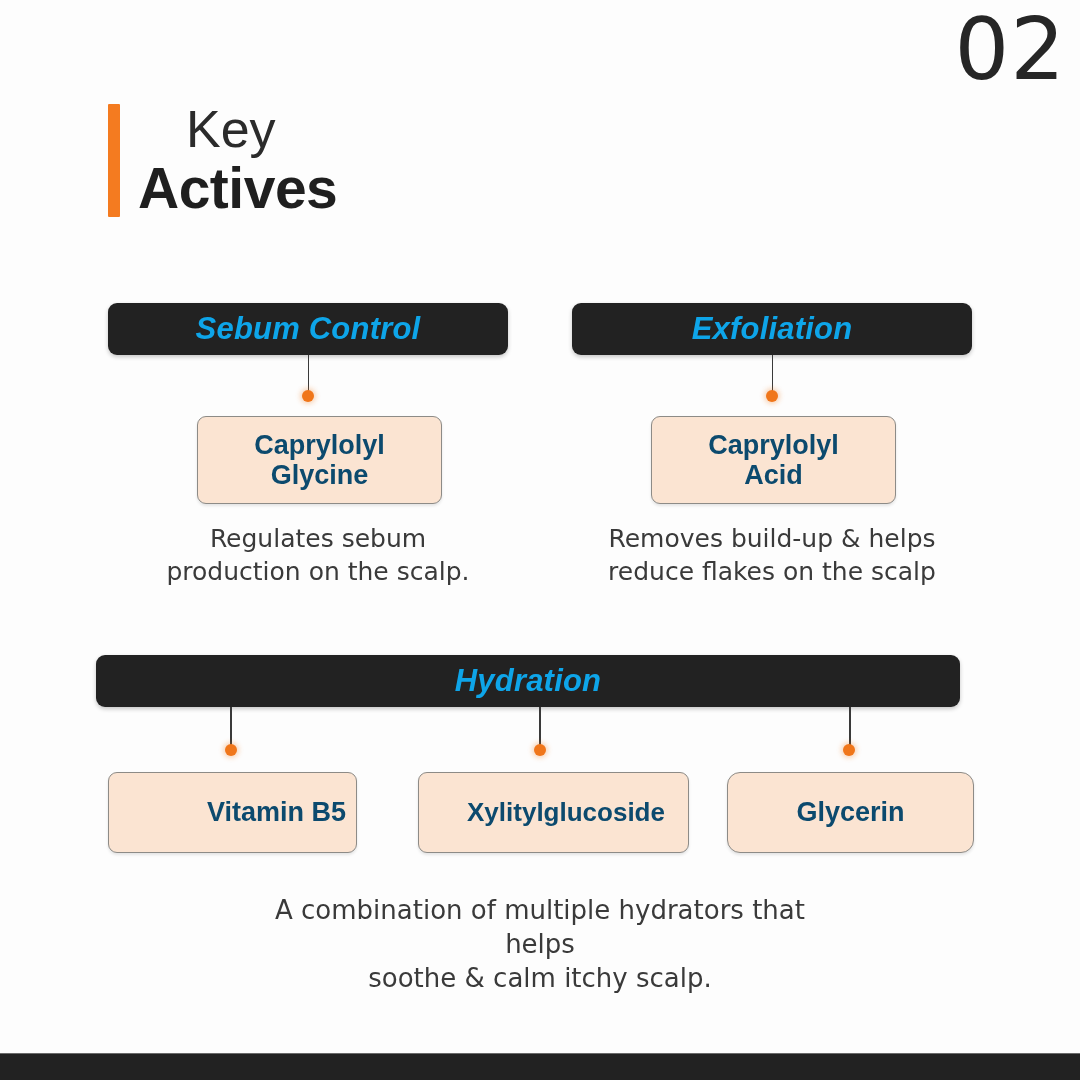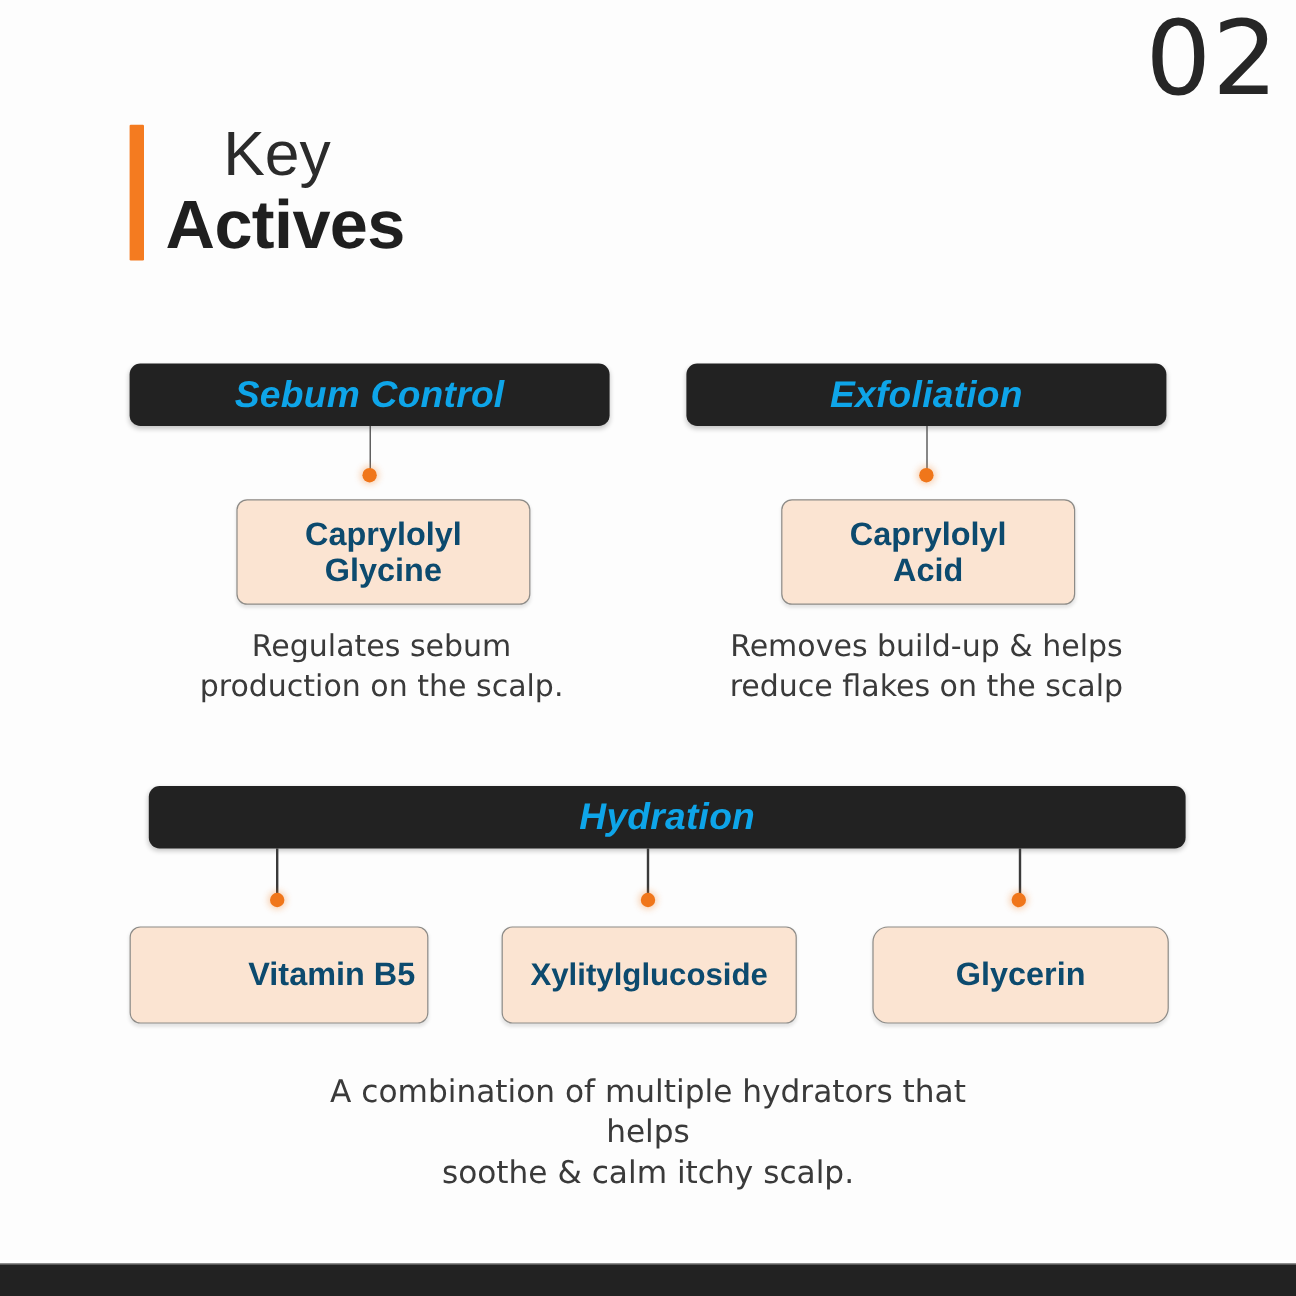--- a/index.html
+++ b/index.html
@@ -86,21 +86,21 @@
   }
   .cat-bar-label {
     color: #0ea5e9;
     font-size: 31px;
     font-weight: 700;
     font-style: italic;
     letter-spacing: 0.2px;
   }
   #bar-sebum  { left: 108px; top: 303px; width: 400px; }
   #bar-exfol  { left: 572px; top: 303px; width: 400px; }
-  #bar-hydra  { left: 124px; top: 655px; width: 864px; align-items: center; }
+  #bar-hydra  { left: 96px; top: 655px; width: 864px; align-items: center; }
 
   
   .connector {
     position: absolute;
     width: 1.6px;
     background: #3a3a3a;
   }
   .dot {
     position: absolute;
     width: 12px;
@@ -126,21 +126,21 @@
     font-size: 27px;
     font-weight: 700;
     line-height: 1.12;
     color: #0c4a6e;
     white-space: pre-line;
     padding: 0 10px;
   }
   #chip-caprylolyl { left: 197px; top: 416px; width: 243px; height: 86px; }
   #chip-salicylic  { left: 651px; top: 416px; width: 243px; height: 86px; }
   #chip-b5         { left: 108px; top: 772px; width: 247px; height: 79px; justify-content: flex-end; }
-  #chip-xylityl    { left: 418px; top: 772px; width: 244px; height: 79px; }
+  #chip-xylityl    { left: 418px; top: 772px; width: 244px; height: 79px; padding-left: 25px; }
   #chip-glycerin   { left: 727px; top: 772px; width: 245px; height: 79px; border-radius: 13px; }
   #chip-xylityl .chip-label { font-size: 26px; }
 
   
   .desc {
     position: absolute;
     text-align: center;
     font-size: 25px;
     line-height: 1.3;
     font-weight: 400;

